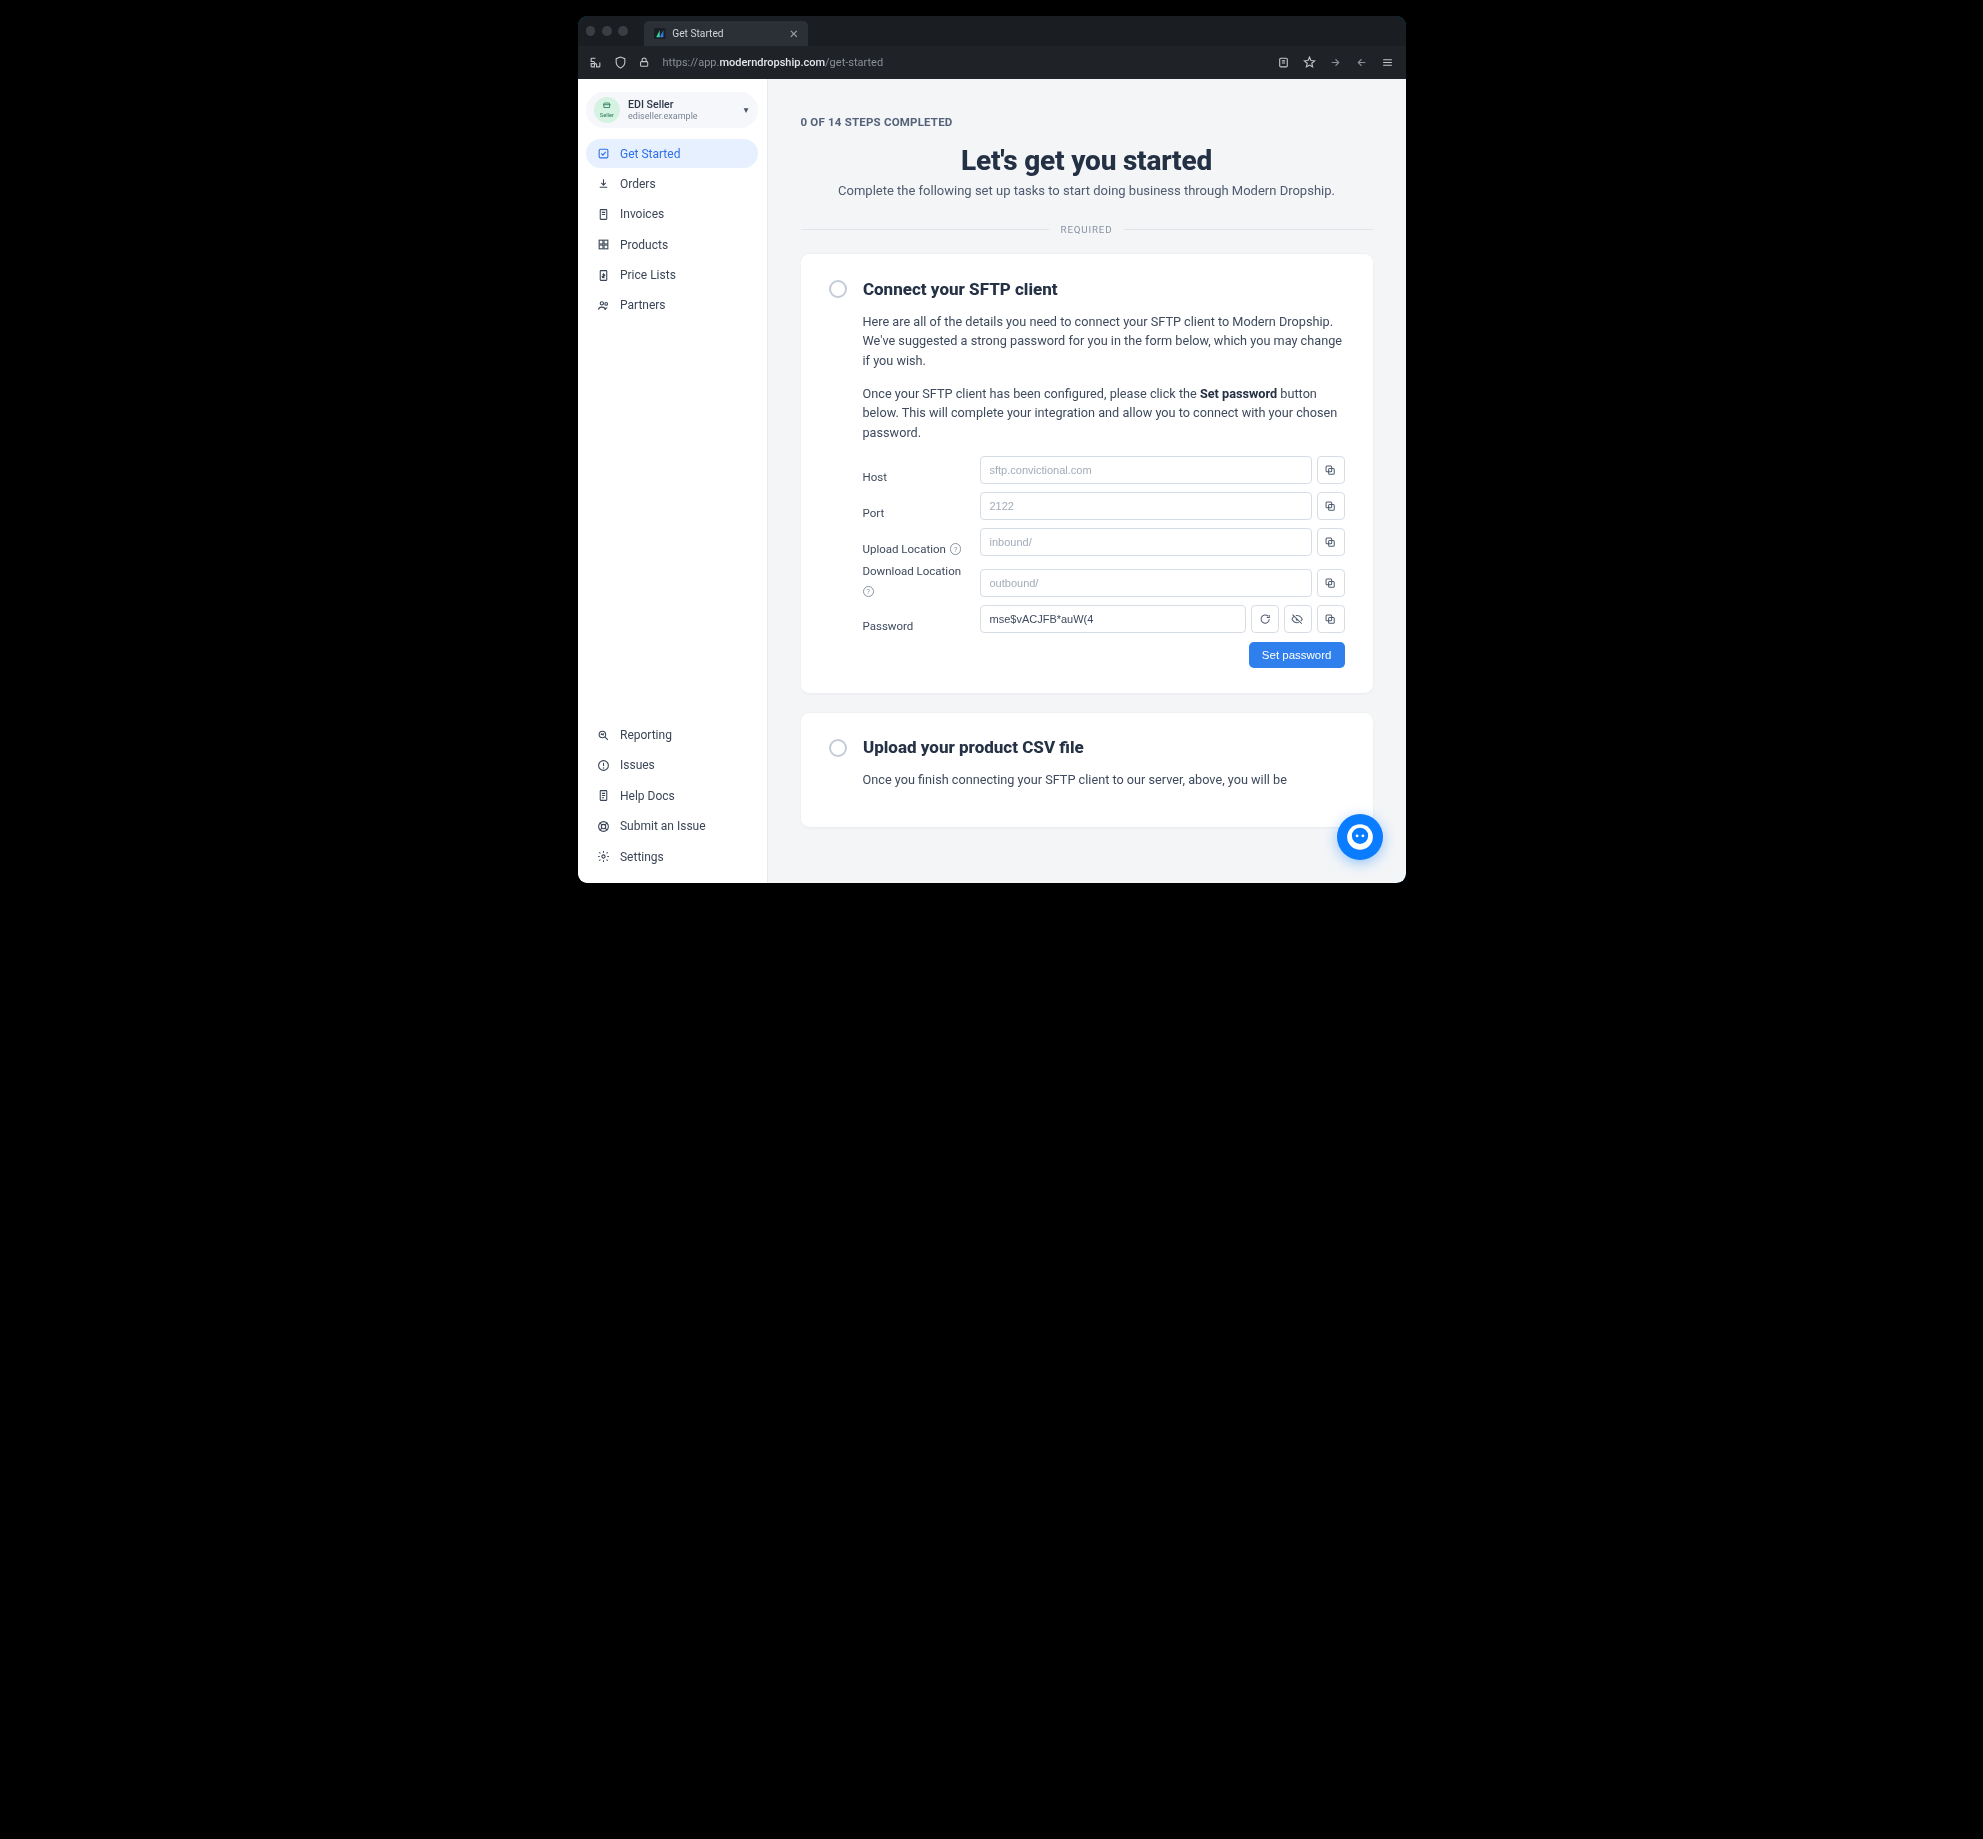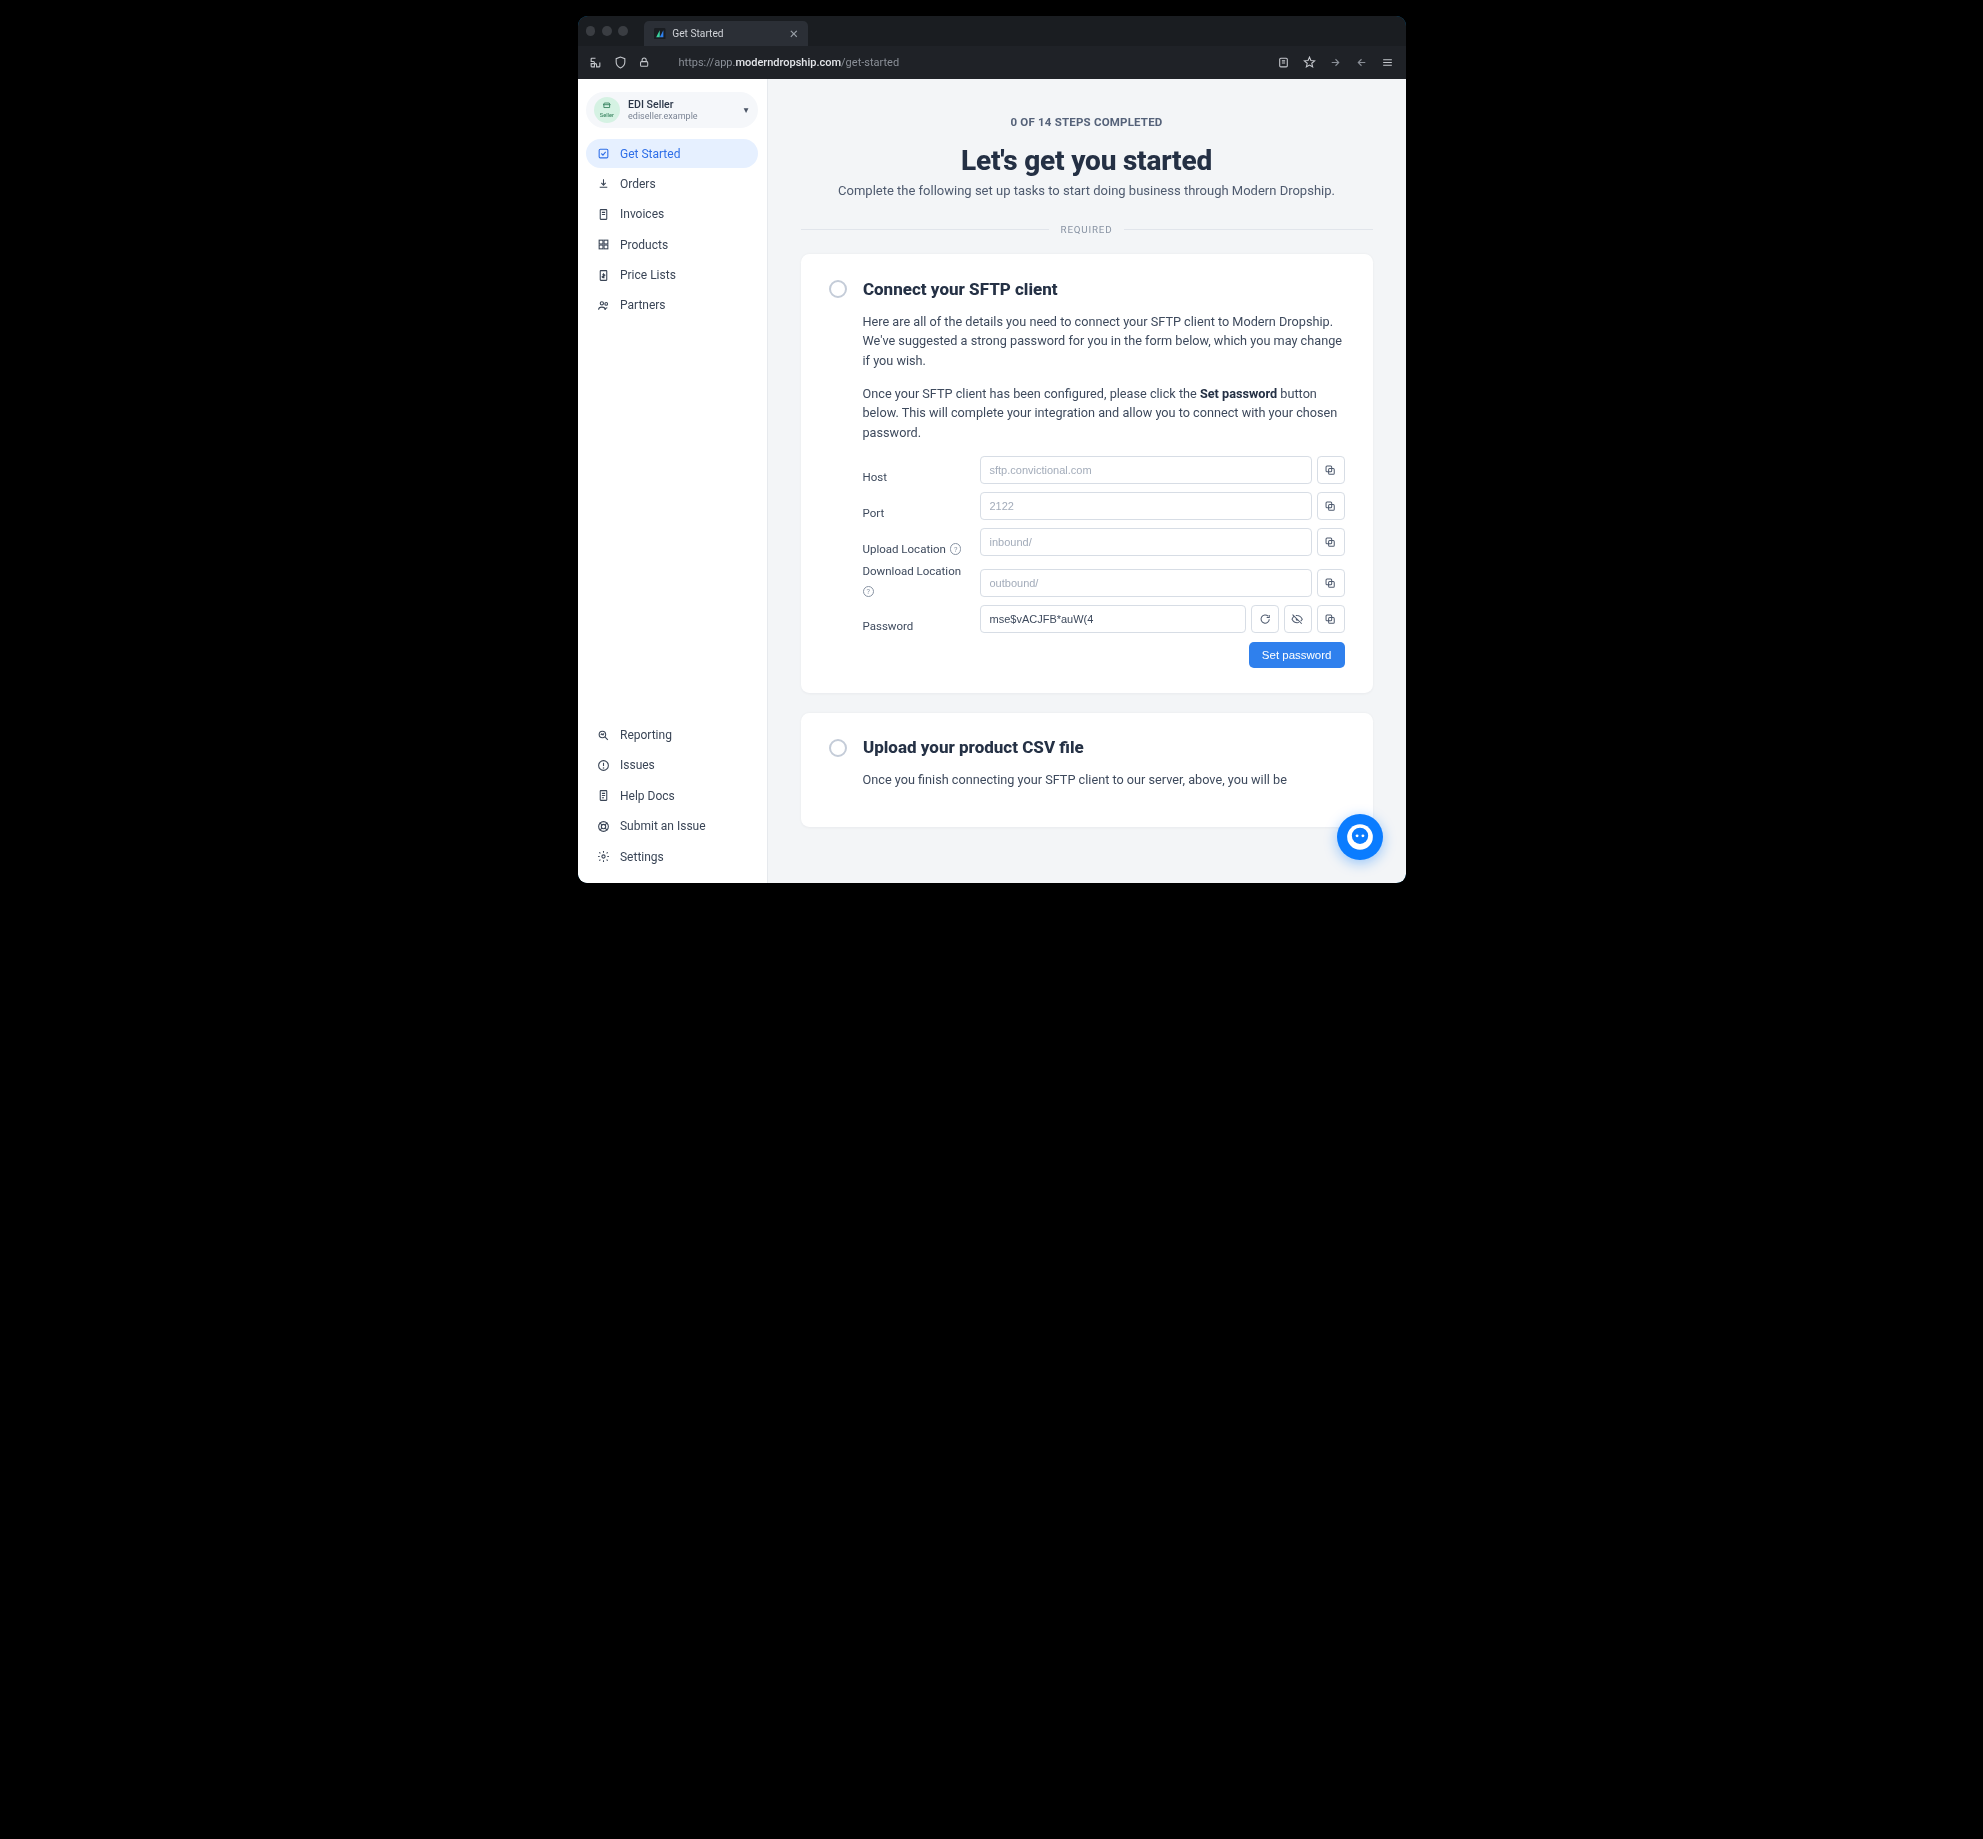--- a/index.html
+++ b/index.html
@@ -10,21 +10,21 @@
 .titlebar { height: 29.5px; background: #1a1d21; display: flex; align-items: center; padding: 0 8.2px; }
 .traffic { display: flex; gap: 6.5px; margin-right: 16.4px; }
 .traffic span { width: 9.8px; height: 9.8px; border-radius: 50%; background: #3a3d42; display: inline-block; }
 .tab { background: #2b2f36; height: 24.5px; display: flex; align-items: center; padding: 0 9.8px; border-radius: 4.9px 4.9px 0 0; gap: 6.5px; font-size: 10.2px; color: #d0d3d8; margin-top: 4.9px; min-width: 164px; }
 .tab-icon { width: 11.5px; height: 11.5px; }
 .tab-close { margin-left: auto; color: #9aa0a8; font-size: 11.5px; }
 
 
 .addressbar { height: 33px; background: #1f2227; display: flex; align-items: center; padding: 0 11.5px; gap: 11.5px; color: #c5c8cd; font-size: 11px; }
 .addr-icon { width: 13px; height: 13px; display: flex; align-items: center; justify-content: center; }
-.url { flex: 1; display: flex; align-items: baseline; gap: 0; margin-left: 16px; }
+.url { flex: 1; display: flex; align-items: baseline; gap: 0; }
 .url .dim { color: #8a8f97; }
 .url .bold { color: #e4e6ea; font-weight: 500; }
 .addr-right { display: flex; gap: 13px; align-items: center; }
 
 
 .app { display: flex; height: calc(100% - 62px); background: #f3f5f7; border-radius: 0 0 9.8px 9.8px; overflow: hidden; }
 
 
 .sidebar { width: 190px; background: #fff; display: flex; flex-direction: column; padding: 13px 8.2px; border-right: 0.8px solid #e6e9ed; }
 .account { display: flex; align-items: center; background: #f5f7fa; border-radius: 18px; padding: 4.9px 8.2px; gap: 8.2px; margin-bottom: 11.5px; }
@@ -34,21 +34,21 @@
 .account-caret { margin-left: auto; color: #4b5565; font-size: 8.2px; }
 
 .nav { display: flex; flex-direction: column; gap: 1.6px; }
 .nav-item { display: flex; align-items: center; gap: 9.8px; padding: 7.4px 11.5px; border-radius: 16.4px; color: #3a4556; font-size: 12px; cursor: pointer; }
 .nav-item.active { background: #e6f0ff; color: #2f6fe8; }
 .nav-item .nav-icon { width: 13px; height: 13px; flex-shrink: 0; }
 .nav-spacer { flex: 1; }
 
 
 .main { flex: 1; overflow-y: auto; padding: 36px 33px 33px; }
-.progress { text-align: center; font-size: 11.5px; font-weight: 700; color: #556279; letter-spacing: 0.2px; margin-bottom: 14.7px; }
+.progress { text-align: left; font-size: 11.5px; font-weight: 700; color: #556279; letter-spacing: 0.2px; margin-bottom: 14.7px; }
 .hero-title { text-align: center; font-size: 28px; font-weight: 800; color: #243044; margin-bottom: 6px; letter-spacing: -0.2px; }
 .hero-sub { text-align: center; font-size: 13px; color: #4f5b6f; margin-bottom: 26px; }
 
 .divider-label { display: flex; align-items: center; gap: 11.5px; margin: 19.6px 0; }
 .divider-label::before, .divider-label::after { content: ""; flex: 1; height: 0.8px; background: #e1e5eb; }
 .divider-label span { font-size: 9.8px; letter-spacing: 0.8px; color: #8893a3; }
 
 .card { background: #fff; border-radius: 8.2px; padding: 24.5px 28px; margin-bottom: 19.6px; box-shadow: 0 0.8px 2.5px rgba(30,40,60,0.05); }
 .card-head { display: flex; align-items: flex-start; gap: 16.4px; margin-bottom: 13px; }
 .ring { width: 18px; height: 18px; border: 2.5px solid #c4ccd8; border-radius: 50%; flex-shrink: 0; margin-top: 1.6px; }

